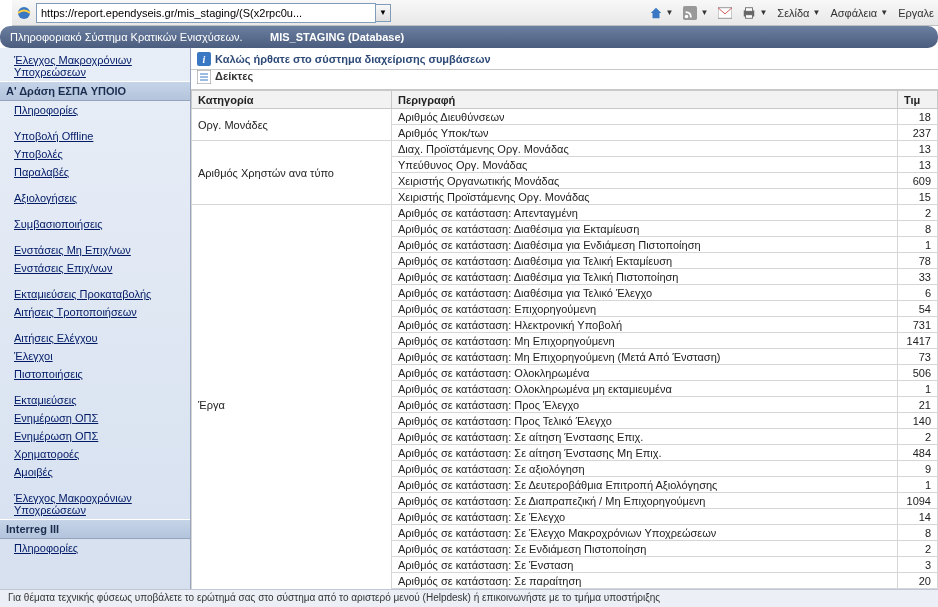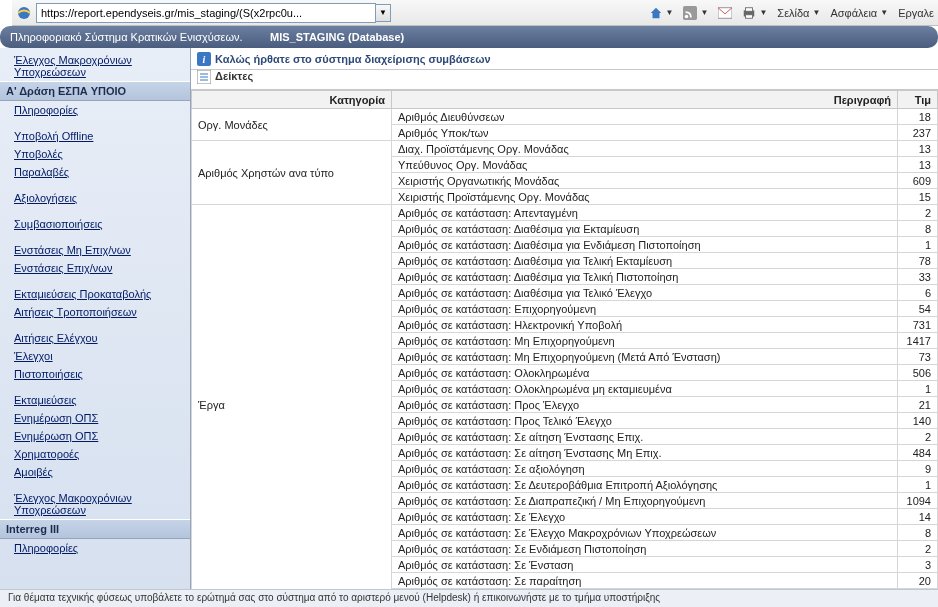--- a/index.html
+++ b/index.html
@@ -125,21 +125,21 @@
     border-collapse: collapse;
     width: 100%;
     font-size: 11px;
     color: #222;
   }
   .data-table th {
     background: #f2f2f2;
     border: 1px solid #c8c8c8;
     padding: 2px 6px;
     font-weight: bold;
-    text-align: right;
+    text-align: left;
     height: 18px;
   }
   .data-table td {
     border: 1px solid #d6d6d6;
     padding: 1px 6px;
     height: 16px;
     white-space: nowrap;
   }
   .data-table td.num { text-align: right; }
   .table-wrap {

